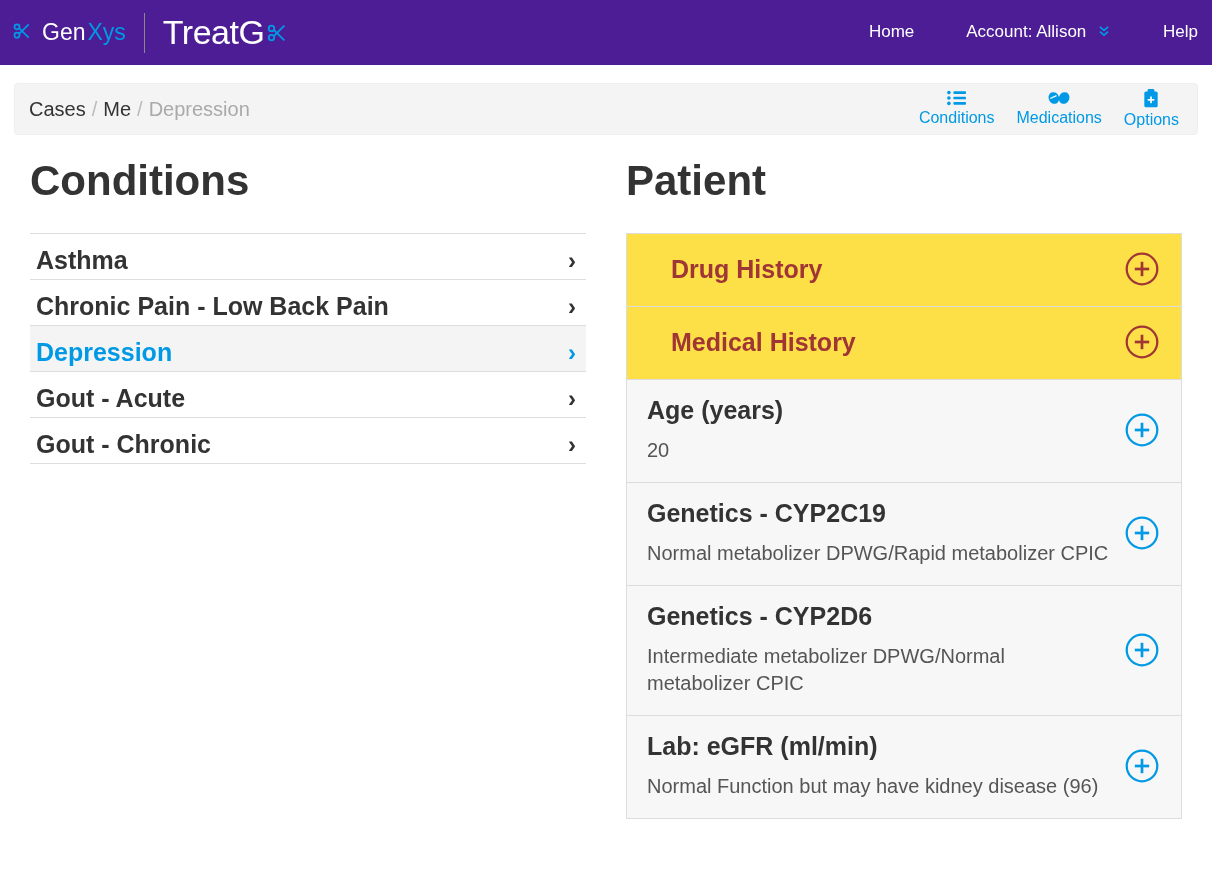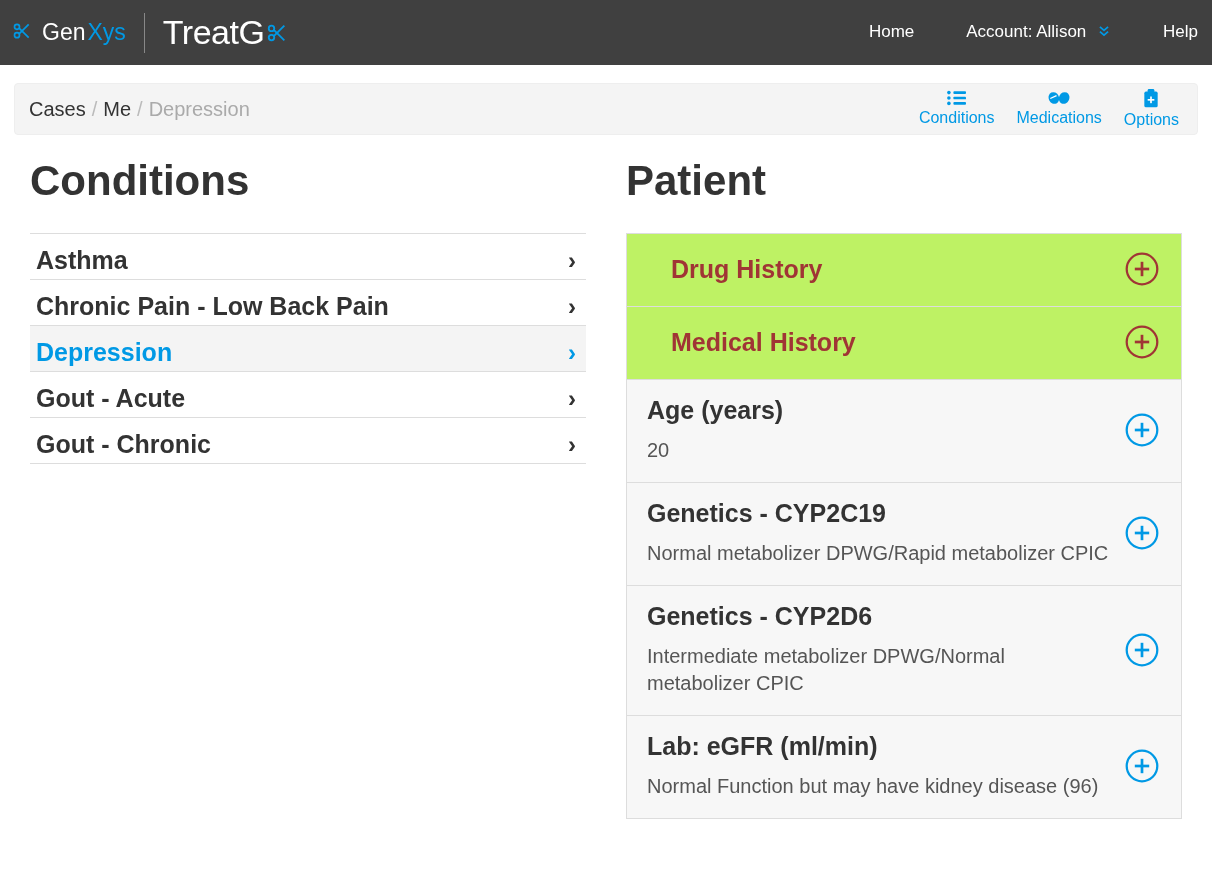--- a/index.html
+++ b/index.html
@@ -4,21 +4,21 @@
 <style>
   * { box-sizing: border-box; margin: 0; padding: 0; }
   body {
     font-family: "Segoe UI", -apple-system, sans-serif;
     color: #333;
     background: #fff;
     width: 1212px;
   }
   
   .topbar {
-    background: #404040;
+    background: #4c1d95;
     color: #fff;
     display: flex;
     align-items: center;
     justify-content: space-between;
     height: 65px;
     padding: 0 14px 0 12px;
   }
   .brand {
     display: flex;
     align-items: center;
@@ -138,21 +138,21 @@
     border-bottom: none;
     background: #f7f7f7;
     padding: 16px 20px 18px 20px;
     display: flex;
     align-items: center;
     justify-content: space-between;
     gap: 12px;
   }
   .p-item:last-child { border-bottom: 1px solid #ddd; }
   .p-item.alert {
-    background: #bef264;
+    background: #fde047;
     padding-left: 44px;
   }
   .p-item .ptext { flex: 1; }
   .p-title {
     font-size: 25px;
     font-weight: 600;
     color: #333;
   }
   .p-item.alert .p-title { color: #a03535; }
   .p-sub {

